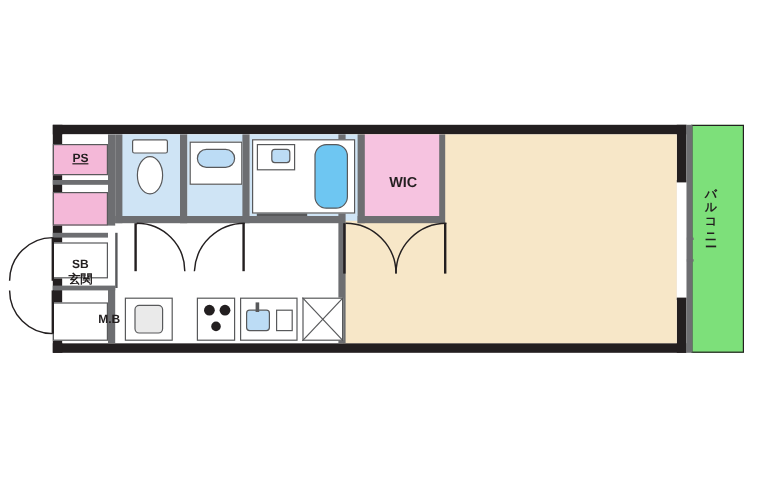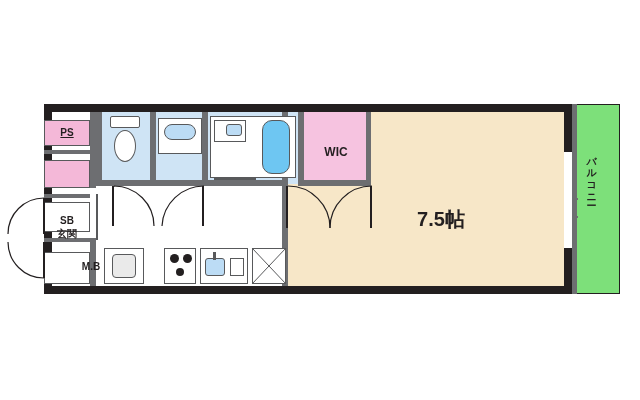--- a/index.html
+++ b/index.html
@@ -171,16 +171,15 @@
   </svg>
   <div class="abs" style="left:370px; top:186px; width:2px; height:42px; background:#231f20;"></div>
 
   <div class="abs" style="left:564px; top:150px; width:8px; height:100px; background:#ffffff; border-top:2px solid #231f20; border-bottom:2px solid #231f20;"></div>
 
   <div class="label label-small" style="left:44px; top:128px; width:46px;text-decoration:underline;">PS</div>
   <div class="label label-small" style="left:44px; top:168px; width:46px;margin-top:48px;">SB</div>
   <div class="label label-small" style="left:44px; top:229px; width:46px;">玄関</div>
   <div class="label label-small" style="left:44px; top:262px; width:46px;margin-left:24px;">M.B</div>
   <div class="label label-mid" style="left:305px; top:146px; width:62px;">WIC</div>
-  <div class="label label-big" style="left:386px; top:209px; width:110px;">7.5帖</div>
   <div class="label label-small label-vert" style="left:586px; top:150px;">バルコニー</div>
 
 </div>
 
 </body></html>

